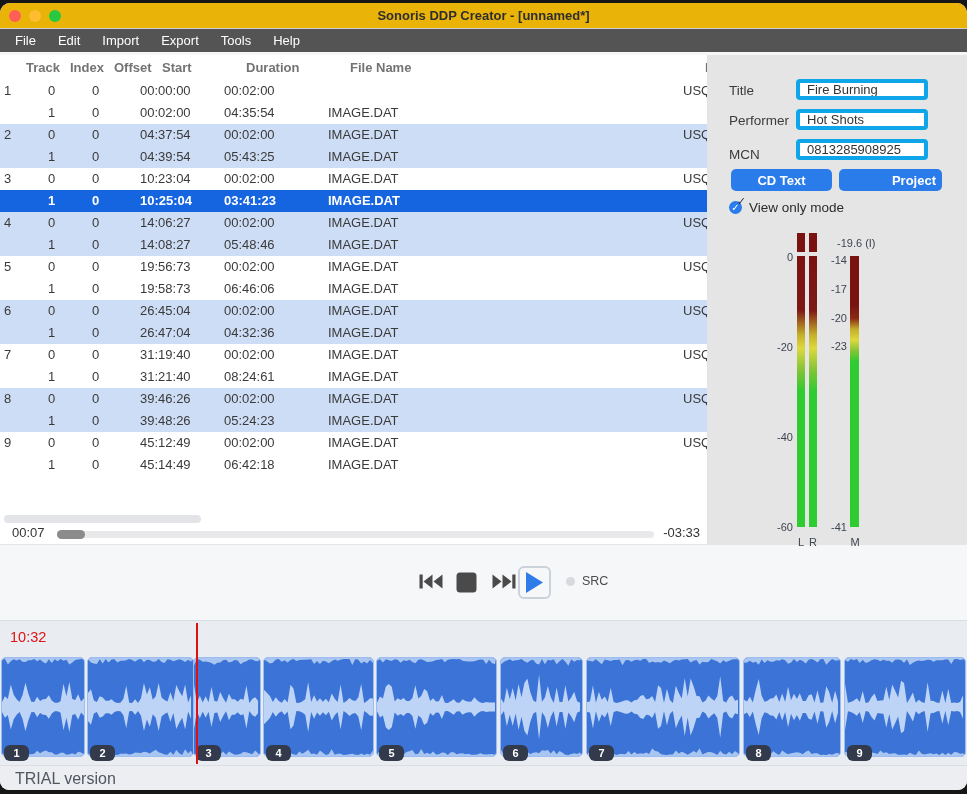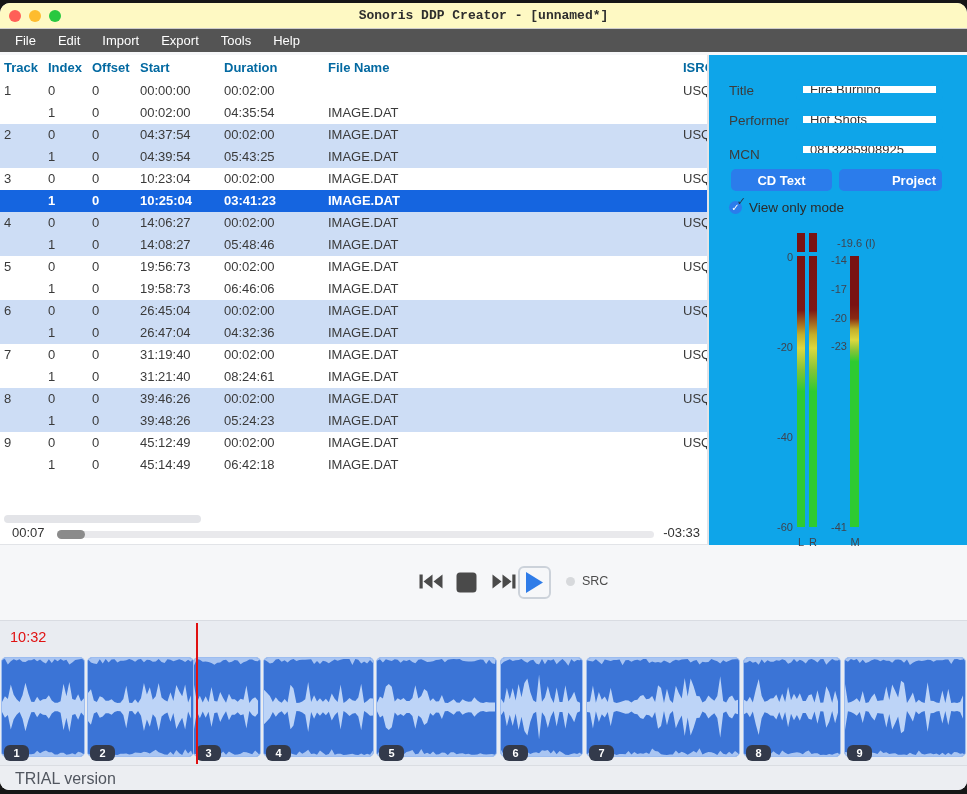--- a/index.html
+++ b/index.html
@@ -1,33 +1,33 @@
 <!DOCTYPE html>
 <html><head>
 <meta charset="utf-8">
 <style>
   html,body{margin:0;padding:0;background:#161616;width:967px;height:794px;overflow:hidden;
     font-family:"Liberation Sans","DejaVu Sans",sans-serif;-webkit-font-smoothing:antialiased;}
   .window{position:absolute;left:0;top:3px;width:967px;height:787px;background:#f6f7f9;
     border-radius:10px 10px 9px 9px;overflow:hidden;}
   
-  .titlebar{position:absolute;left:0;top:0;width:100%;height:25px;background:#fef9c3;border-bottom:1px solid #cfcdcd;font-family:Liberation Mono, monospace;}
+  .titlebar{position:absolute;left:0;top:0;width:100%;height:25px;background:#eab308;border-bottom:1px solid #cfcdcd;}
   .tl{position:absolute;top:7px;width:12px;height:12px;border-radius:50%;}
   .tl.close{left:9px;background:#ff5f57;}
   .tl.min{left:29px;background:#febc2e;}
   .tl.max{left:49px;background:#28c840;}
   .wtitle{position:absolute;left:0;right:0;top:5px;text-align:center;font-size:13px;font-weight:600;color:#2e2e2e;}
   
   .menubar{position:absolute;left:0;top:26px;width:100%;height:23px;background:#545454;display:flex;align-items:center;padding-left:4px;box-sizing:border-box;}
   .menu-item{color:#fff;font-size:13px;padding:0 11px;line-height:23px;}
   
   .table-widget{position:absolute;left:0;top:52px;width:708px;height:490px;background:#fff;
     border-right:1px solid #e2e4e8;border-bottom:1px solid #e2e4e8;box-sizing:border-box;overflow:hidden;}
   .thead{position:absolute;left:0;top:0;width:100%;height:24px;background:#fff;}
-  .thead .cell{font-weight:bold;color:#0369a1;}
+  .thead .cell{font-weight:bold;color:#737373;margin-left:22px;}
   .cell{position:absolute;top:0;height:22px;line-height:22px;font-size:13px;color:#3a3a3a;white-space:nowrap;}
   .thead .cell{top:2px;}
   .c-track{left:4px;width:42px;}
   .c-index{left:48px;width:42px;}
   .c-offset{left:92px;width:46px;}
   .c-start{left:140px;width:82px;}
   .c-dur{left:224px;width:98px;}
   .c-file{left:328px;width:300px;}
   .c-isrc{left:683px;width:60px;}
   .rows{position:absolute;left:0;top:25px;width:100%;}
@@ -35,23 +35,23 @@
   .trow.band{background:#cdddf5;}
   .trow.selected{background:#1565e0;}
   .trow.selected .cell{color:#fff;font-weight:600;}
   
   .hscroll{position:absolute;left:4px;top:460px;width:197px;height:8px;border-radius:4px;background:#e3e4e8;}
   .seek-elapsed{position:absolute;left:12px;top:470px;font-size:13px;color:#333;}
   .seek-track{position:absolute;left:57px;top:476px;width:597px;height:7px;border-radius:4px;background:#e9e9ec;}
   .seek-thumb{position:absolute;left:0px;top:-1px;width:28px;height:9px;border-radius:5px;background:#8b8b8b;}
   .seek-remaining{position:absolute;left:648px;top:470px;width:52px;text-align:right;font-size:13px;color:#333;}
   
-  .side{position:absolute;left:708px;top:52px;width:259px;height:490px;background:#0ea5e9;border-left:1px solid #e2e4e8;box-sizing:border-box;}
+  .side{position:absolute;left:708px;top:52px;width:259px;height:490px;background:#e5e5e5;border-left:1px solid #e2e4e8;box-sizing:border-box;}
   .flabel{position:absolute;font-size:13.5px;color:#3c3c3c;}
-  .finput{position:absolute;left:87px;width:147px;height:21px;border:7px solid #0ea5e9;border-radius:4px;background:#fff;
+  .finput{position:absolute;left:87px;width:132px;height:21px;border:4px solid #0ea5e9;border-radius:4px;background:#fff;
     font-size:13px;color:#333;padding:0 7px;box-sizing:border-box;outline:none;font-family:inherit;}
   .btn{position:absolute;top:114px;height:22px;border:none;border-radius:5px;background:#2b7ceb;color:#fff;
     font-size:13px;font-weight:bold;font-family:inherit;}
   .vo-row{position:absolute;left:20px;top:145px;height:16px;}
   .vo-icon{position:absolute;left:0;top:1px;width:13px;height:13px;background:#2b7ceb;border-radius:50%;
     color:#fff;font-size:10px;font-weight:bold;text-align:center;line-height:13px;}
   .vo-icon::after{content:"✓";position:absolute;right:-4px;top:-6px;color:#27344e;font-size:11px;font-weight:bold;}
   .vo-label{position:absolute;left:20px;top:0;font-size:13.5px;color:#2b2b2b;white-space:nowrap;}
   
   .meters{position:absolute;left:62px;top:173px;width:190px;height:330px;font-size:11px;color:#3e4450;}

